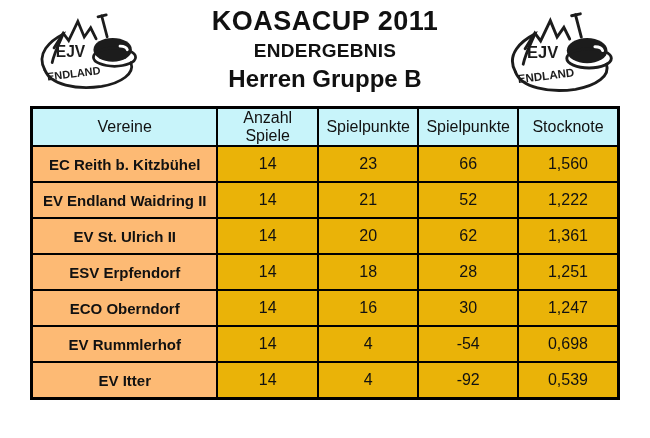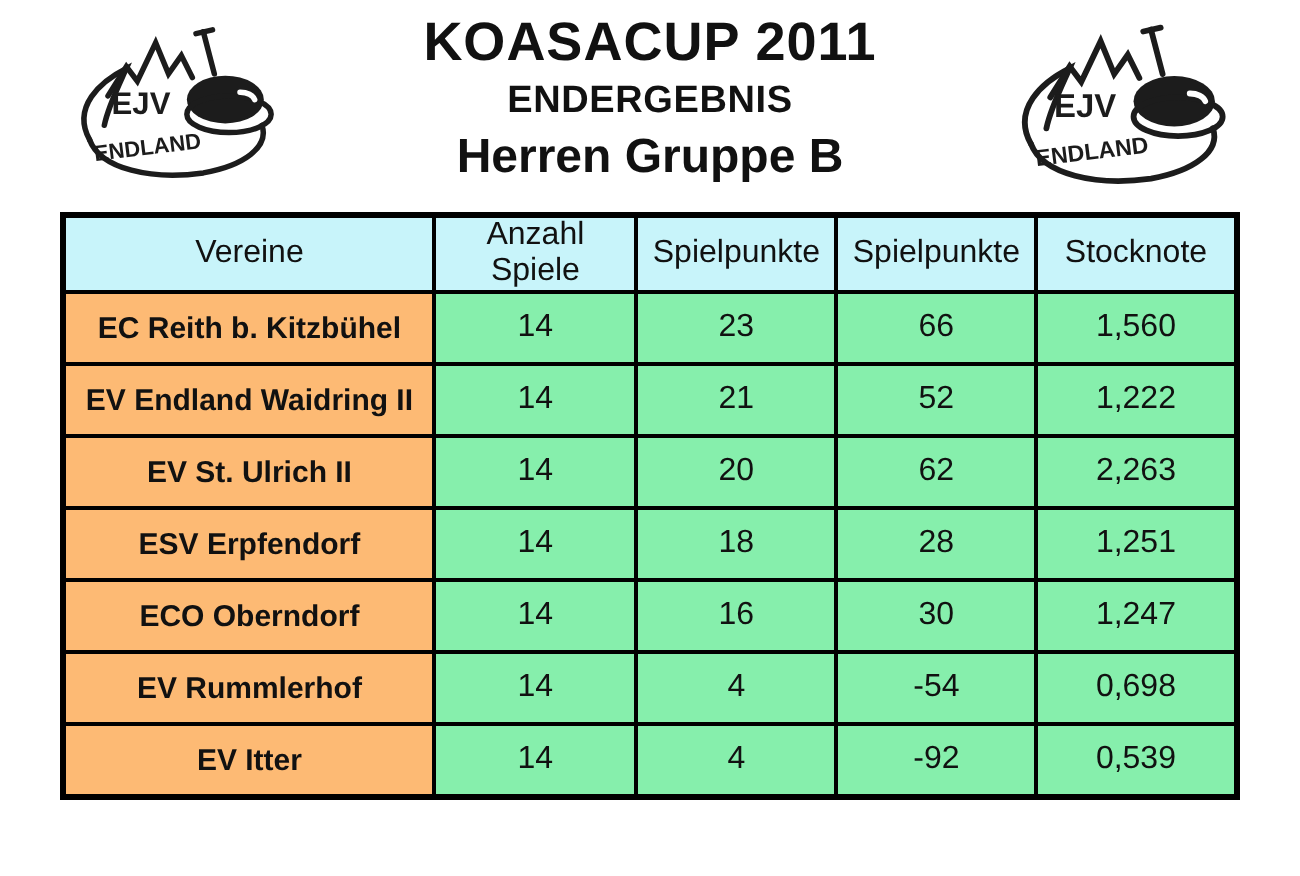--- a/index.html
+++ b/index.html
@@ -54,21 +54,21 @@
     vertical-align:middle;
     font-size:16px;
     padding:0 2px;
   }
   td.club{
     background:#fdba74;
     font-weight:bold;
     font-size:15px;
   }
   td.num{
-    background:#86efac;
+    background:#eab308;
   }
   .col-verein{width:185px;}
   .col-spiele{width:100px;}
   .col-match{width:100px;}
   .col-spielp{width:99px;}
   .col-stock{width:100px;}
 </style>
 </head>
 <body>
 
@@ -144,21 +144,21 @@
     <td class="num">14</td>
     <td class="num">21</td>
     <td class="num">52</td>
     <td class="num">1,222</td>
   </tr>
         <tr>
     <td class="club">EV St. Ulrich II</td>
     <td class="num">14</td>
     <td class="num">20</td>
     <td class="num">62</td>
-    <td class="num">2,263</td>
+    <td class="num">1,361</td>
   </tr>
         <tr>
     <td class="club">ESV Erpfendorf</td>
     <td class="num">14</td>
     <td class="num">18</td>
     <td class="num">28</td>
     <td class="num">1,251</td>
   </tr>
         <tr>
     <td class="club">ECO Oberndorf</td>

